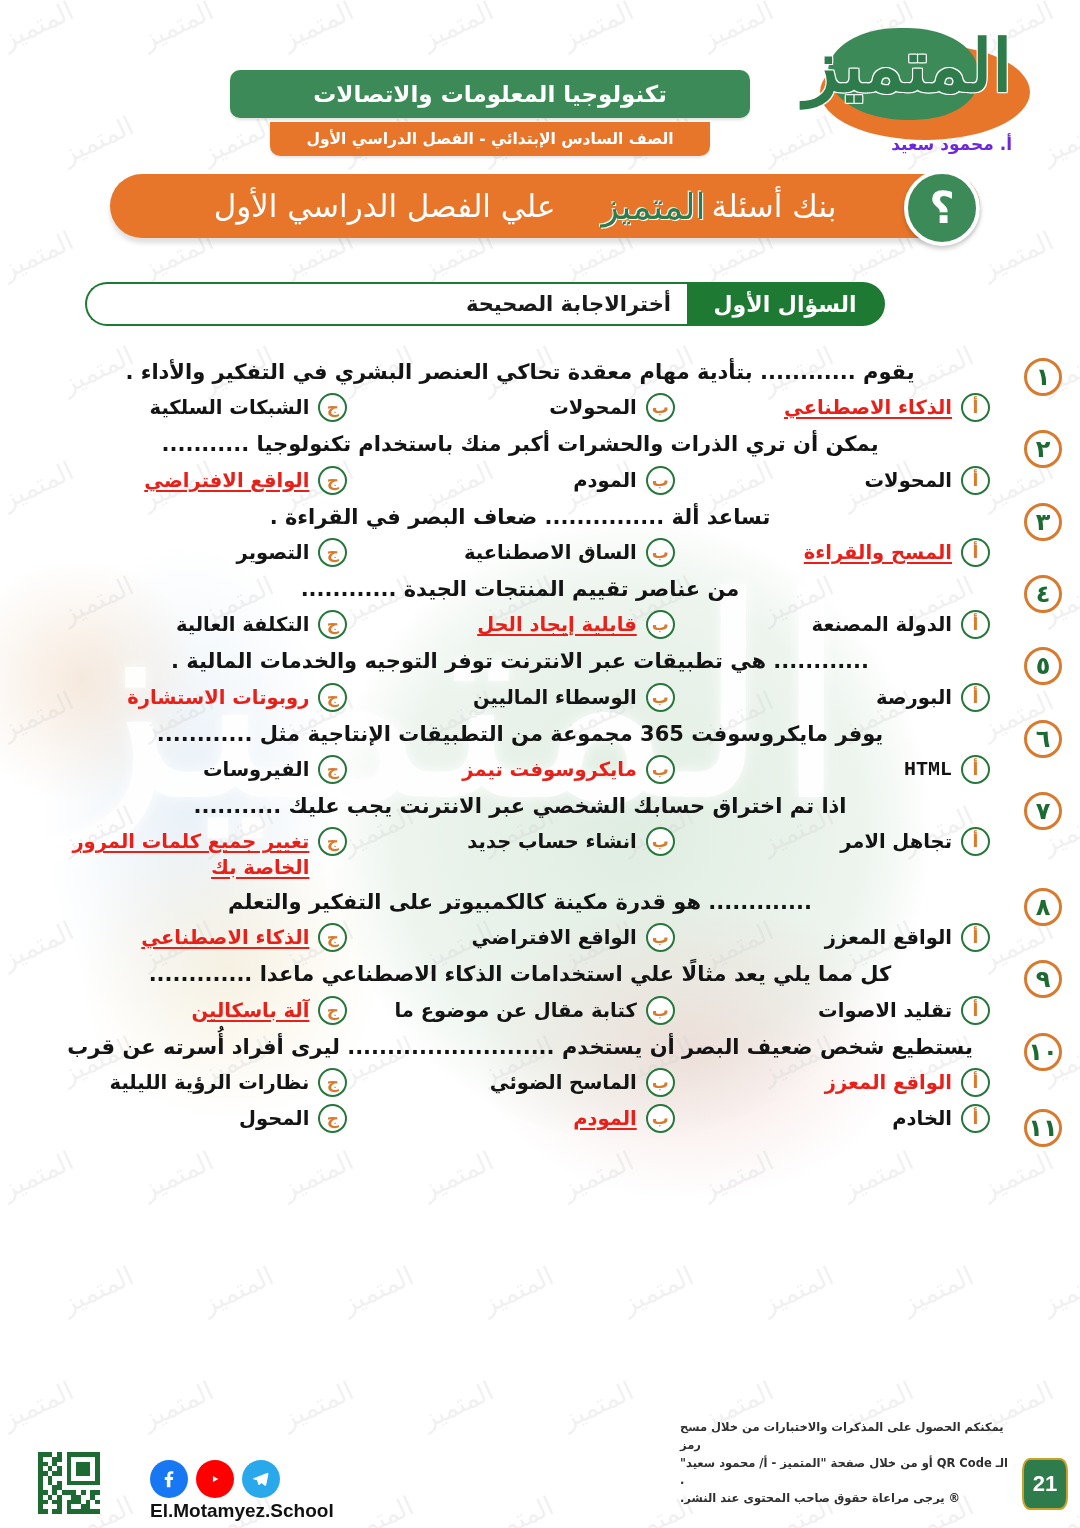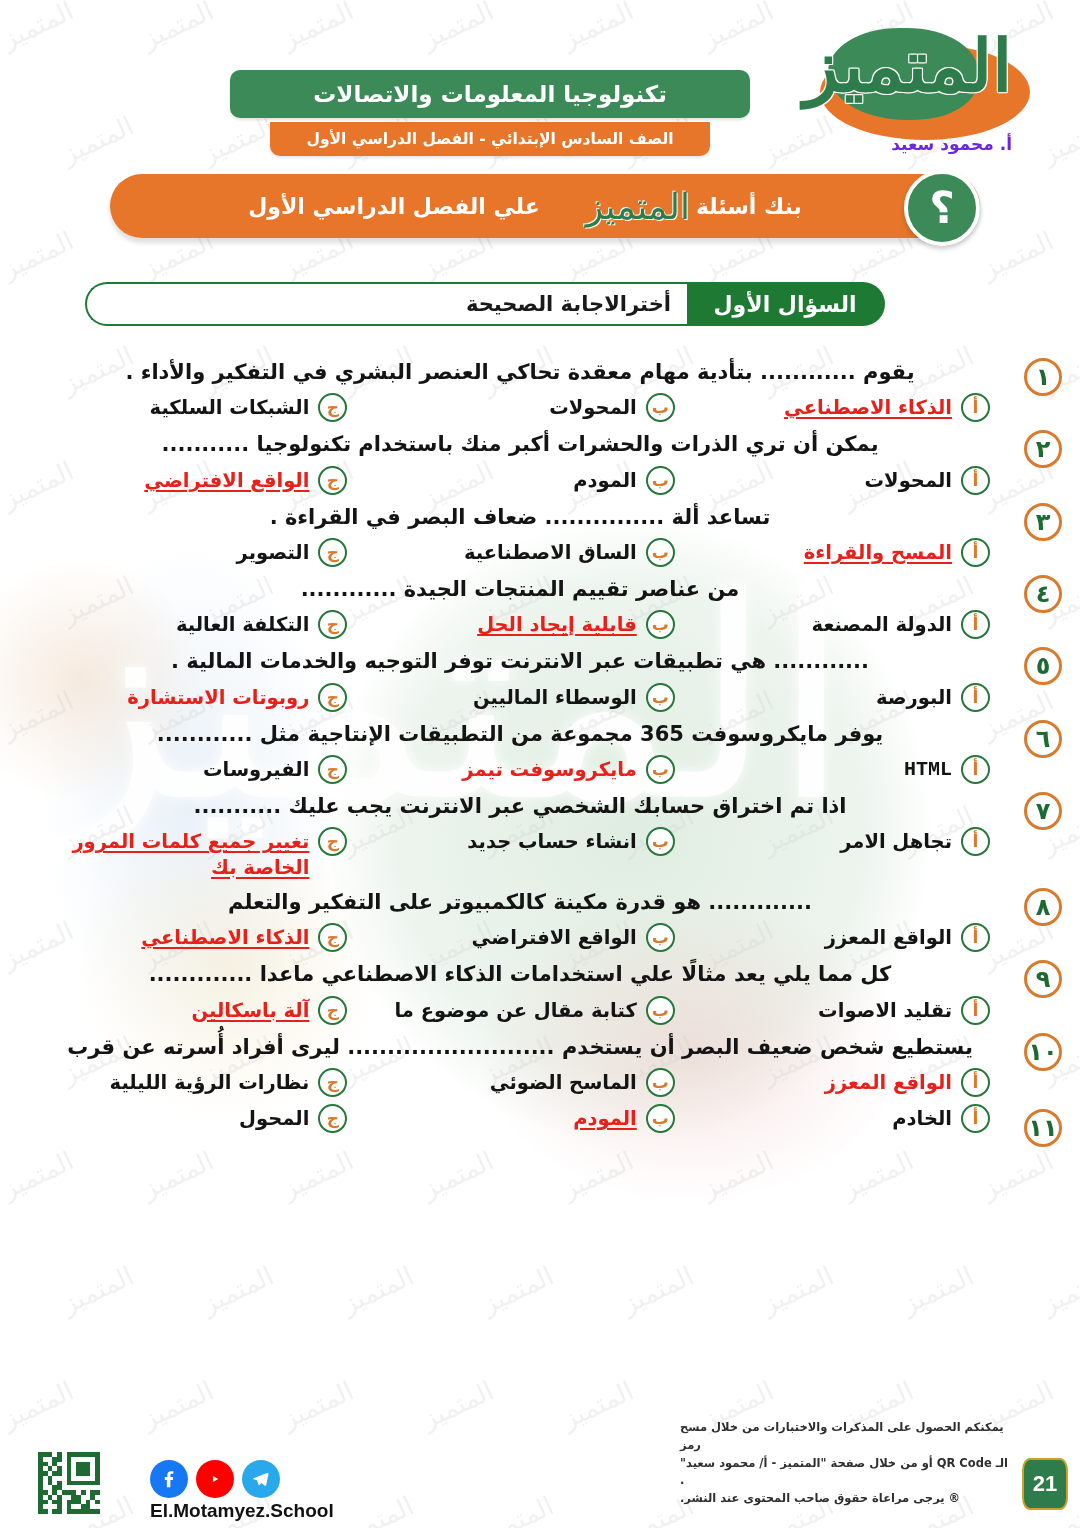--- a/index.html
+++ b/index.html
@@ -107,21 +107,21 @@
   .title-banner {
     position:absolute; right:100px; top:174px; width:870px; height:70px; z-index:5;
   }
   .title-banner .bar {
     position:absolute; right:0; top:0; width:870px; height:64px;
     background:#e8762a; border-radius:34px;
     box-shadow:0 5px 5px rgba(0,0,0,.13);
     display:flex; align-items:center; justify-content:center;
   }
   .title-banner .txt {
-    color:#fff; font-size:22px; font-weight:bold;
+    color:#fff; font-size:31px; font-weight:normal;
     padding-right:40px;
   }
   .title-banner .accent {
     color:#2e7c4b; font-family:"DejaVu Serif", serif; font-size:36px;
     text-shadow:1px 1px 0 #fff, -1px -1px 0 #fff;
     padding:0 6px;
   }
   .q-badge {
     position:absolute; right:-0px; top:-4px; width:76px; height:76px;
     background:#3c8a57; border-radius:50%;

